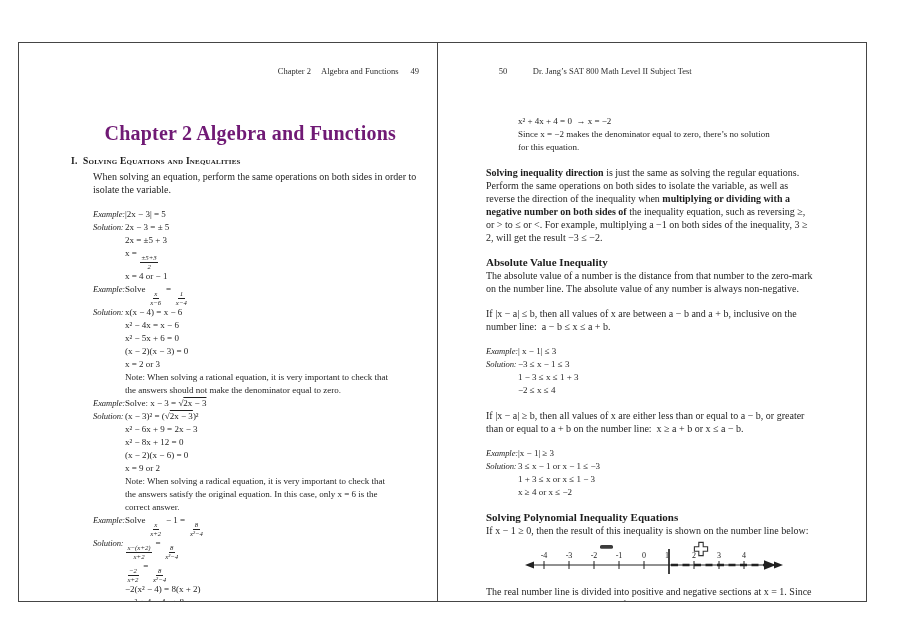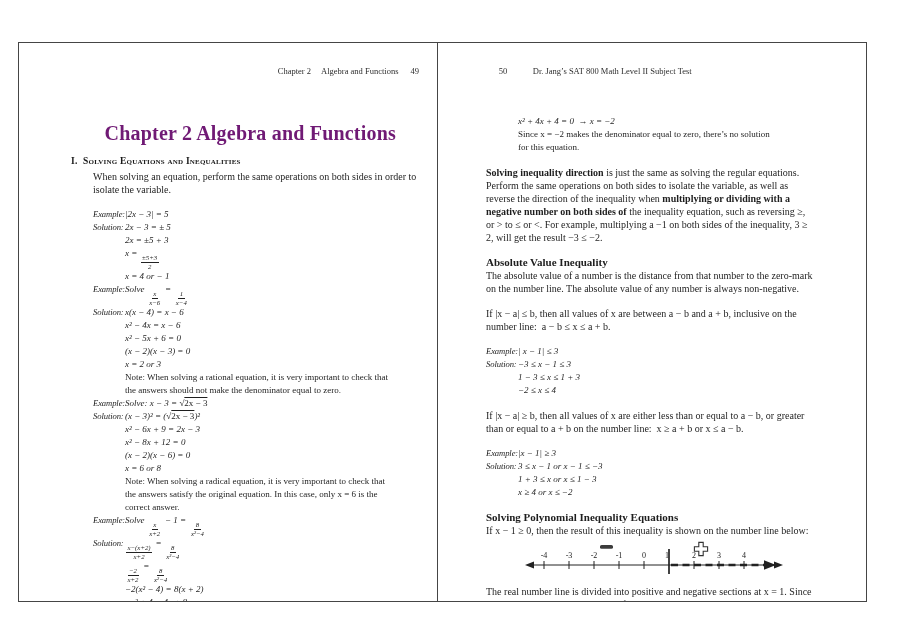--- a/index.html
+++ b/index.html
@@ -28,21 +28,21 @@
   .rcontent{margin-top:24px;}
 
   .pline{font-size:10px;line-height:13px;white-space:pre;}
   .pheading{font-weight:bold;font-size:11px;}
   .spacer{height:12px;}
 
   .line{font-size:9px;line-height:13px;white-space:pre;}
   .line.ind{padding-left:32px;}
   .lbl{display:inline-block;width:32px;font-style:italic;font-size:8.6px;letter-spacing:-.1px;}
   .b{font-weight:bold;}
-  .i{font-style:italic;}
+  .i{}
 
   .frac{display:inline-flex;flex-direction:column;align-items:center;
         vertical-align:-4px;font-size:6.8px;line-height:7.5px;font-style:italic;padding:0 1px;}
   .frac .num{border-bottom:.8px solid #222;padding:0 1.5px;}
   .frac .den{padding:0 1.5px;}
   .sqrt .rad{font-style:normal;}
   .sqrt .sqrt-bar{text-decoration:overline;}
 
   .figure-wrap{margin:4px 0 6px 38px;}
 </style>
@@ -74,21 +74,21 @@
         <div class="line ind"><span class="i">x² − 5x + 6 = 0</span></div>
         <div class="line ind"><span class="i">(x − 2)(x − 3) = 0</span></div>
         <div class="line ind"><span class="i">x = 2 or 3</span></div>
         <div class="line ind"><span>Note: When solving a rational equation, it is very important to check that</span></div>
         <div class="line ind"><span>the answers should not make the denominator equal to zero.</span></div>
         <div class="line"><span class="lbl">Example:</span><span class="i">Solve: x − 3 = </span><span class="sqrt"><span class="rad">√</span><span class="sqrt-bar">2x − 3</span></span></div>
         <div class="line"><span class="lbl">Solution:</span><span class="i">(x − 3)² = (</span><span class="sqrt"><span class="rad">√</span><span class="sqrt-bar">2x − 3</span></span><span class="i">)²</span></div>
         <div class="line ind"><span class="i">x² − 6x + 9 = 2x − 3</span></div>
         <div class="line ind"><span class="i">x² − 8x + 12 = 0</span></div>
         <div class="line ind"><span class="i">(x − 2)(x − 6) = 0</span></div>
-        <div class="line ind"><span class="i">x = 6 or 8</span></div>
+        <div class="line ind"><span class="i">x = 9 or 2</span></div>
         <div class="line ind"><span>Note: When solving a radical equation, it is very important to check that</span></div>
         <div class="line ind"><span>the answers satisfy the original equation. In this case, only x = 6 is the</span></div>
         <div class="line ind"><span>correct answer.</span></div>
         <div class="line"><span class="lbl">Example:</span><span class="i">Solve </span><span class="frac"><span class="num">x</span><span class="den">x+2</span></span><span class="i"> − 1 = </span><span class="frac"><span class="num">8</span><span class="den">x²−4</span></span></div>
         <div class="line"><span class="lbl">Solution:</span><span class="frac"><span class="num">x−(x+2)</span><span class="den">x+2</span></span><span class="i"> = </span><span class="frac"><span class="num">8</span><span class="den">x²−4</span></span></div>
         <div class="line ind"><span class="frac"><span class="num">−2</span><span class="den">x+2</span></span><span class="i"> = </span><span class="frac"><span class="num">8</span><span class="den">x²−4</span></span></div>
         <div class="line ind"><span class="i">−2(x² − 4) = 8(x + 2)</span></div>
         <div class="line ind"><span class="i">−x² + 4 = 4x + 8</span></div>
       </div>
   </section>

